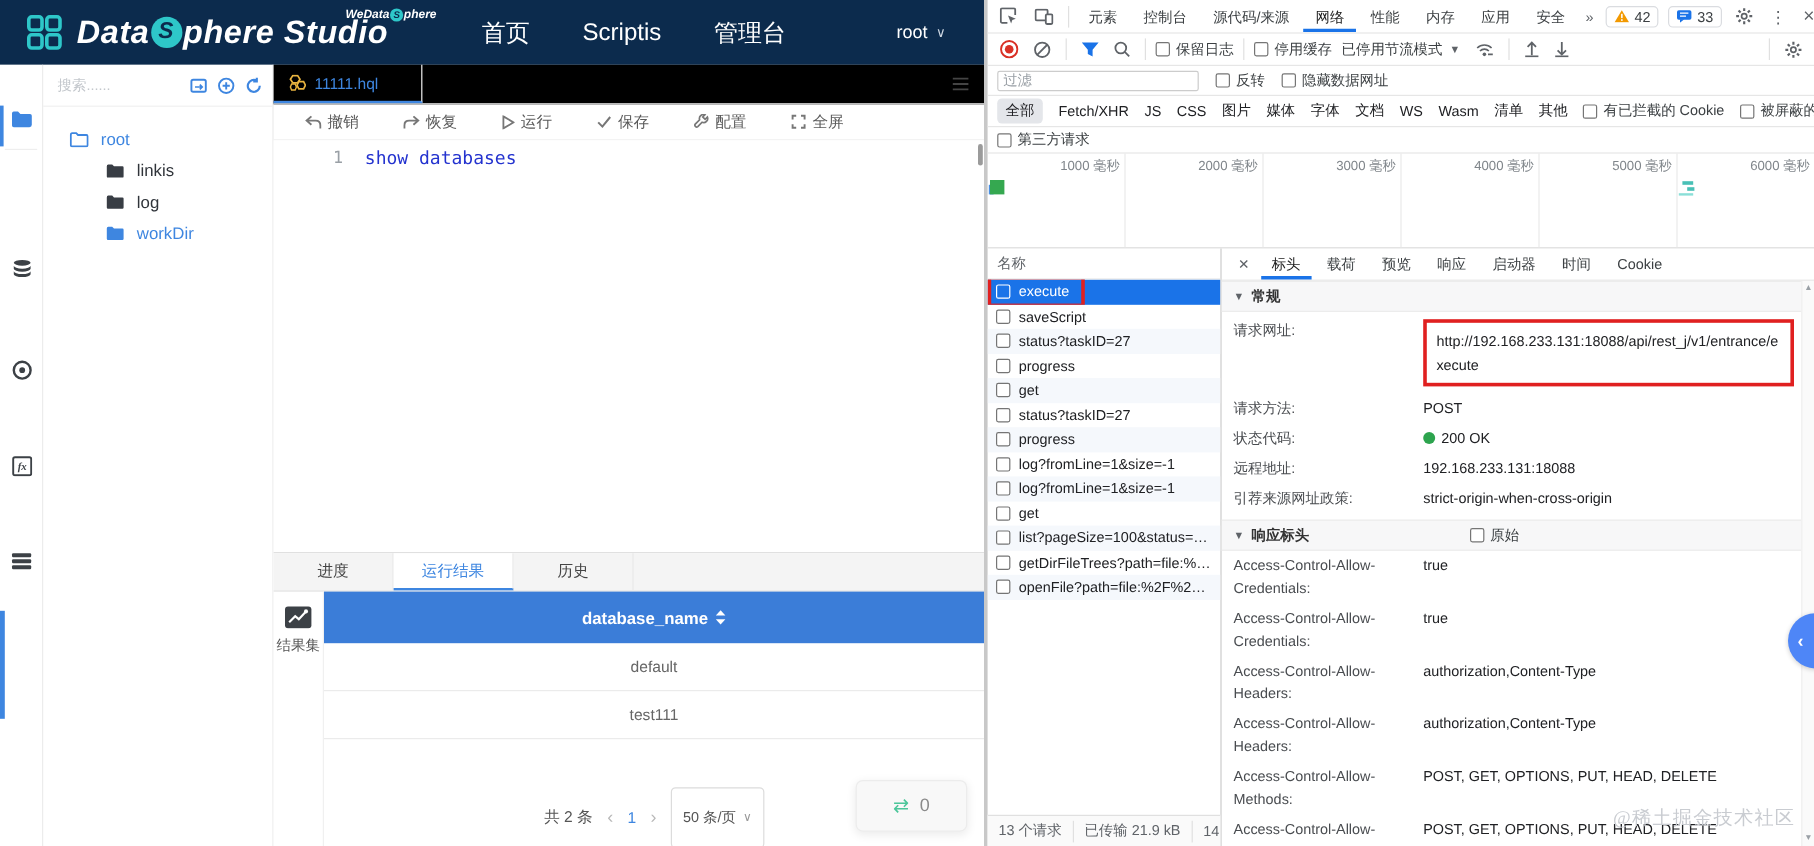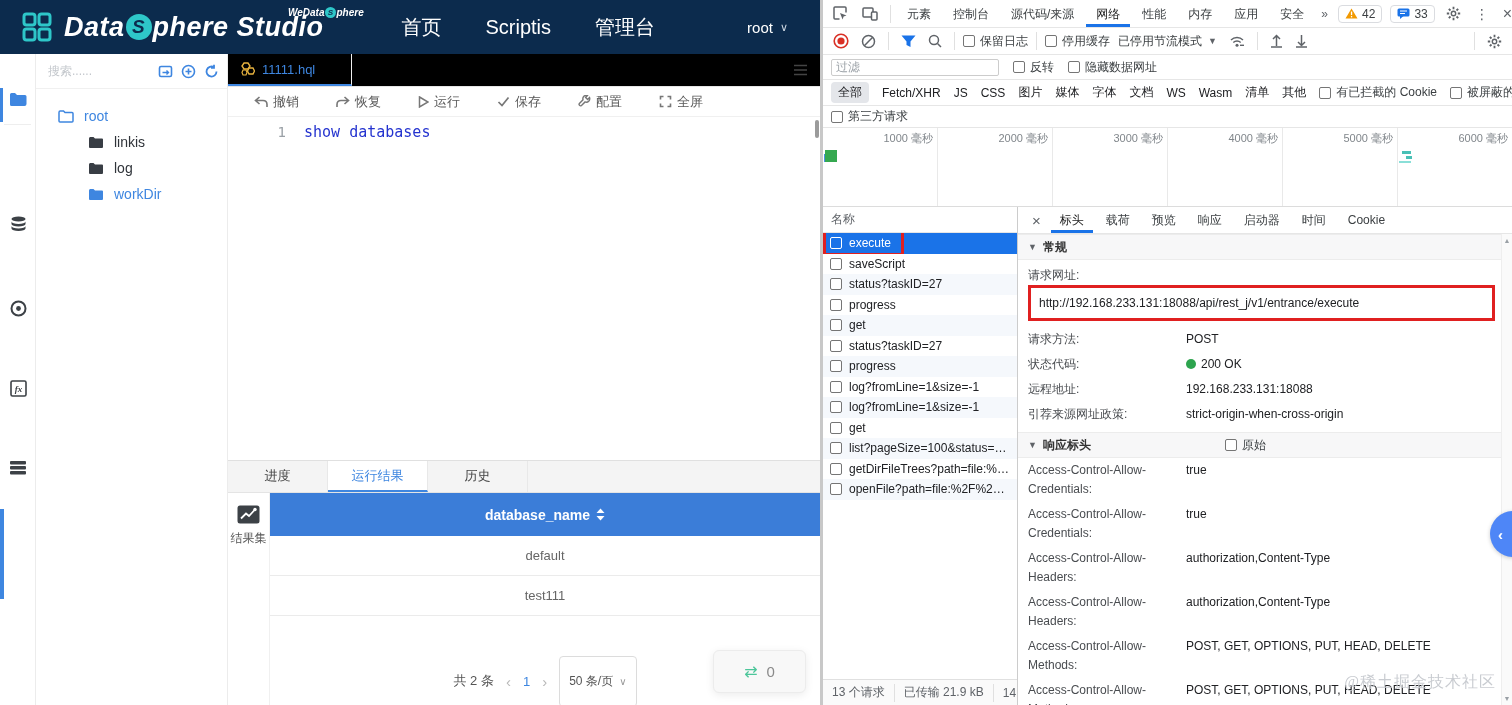--- a/index.html
+++ b/index.html
@@ -122,21 +122,21 @@
   .det-tab { padding:0 9px; line-height:25px; color:#3c4043; cursor:pointer; white-space:nowrap; }
   .det-tab.active { box-shadow:inset 0 -3px 0 #1a73e8; color:#1a1a1a; }
   .det-close { color:#5f6368; font-size:15px; padding:0 6px; cursor:pointer; }
   .det-body { flex:1; min-height:0; overflow:hidden; padding-right:11px; position:relative; }
   .sec-head { height:26px; background:#f7f7f8; border-top:1px solid #ececec; border-bottom:1px solid #ececec; display:flex; align-items:center; padding:0 10px; font-weight:bold; color:#333; gap:6px; }
   .sec-head .tri { font-size:9px; color:#5f6368; }
   .sec-head .raw-ck { font-weight:normal; margin-left:128px; }
   .kv { display:flex; padding:3px 0 3px 10px; line-height:19px; }
   .kv .k { width:158px; flex:none; color:#494c50; word-break:break-word; padding-right:8px; }
   .kv .v { flex:1; color:#202124; word-break:break-all; min-width:0; }
-  .url-row { padding-top:6px; padding-bottom:6px;flex-direction:column; }
+  .url-row { padding-top:6px; padding-bottom:6px; }
   .url-box { border:3px solid #e02020; padding:5px 8px; margin-right:6px; line-height:20px; }
   .dot { display:inline-block; width:10px; height:10px; border-radius:50%; background:#2da44e; margin-right:5px; vertical-align:-1px; }
   .det-scroll { position:absolute; right:0; top:0; bottom:0; width:11px; background:#fafafa; border-left:1px solid #eee; display:flex; flex-direction:column; justify-content:space-between; align-items:center; padding:3px 0; color:#9aa0a6; font-size:7px; }
   .side-fab { position:absolute; right:-24px; top:511px; width:46px; height:46px; border-radius:50%; background:#4e86f7; color:#fff; display:flex; align-items:center; padding-left:8px; font-size:15px; font-weight:bold; z-index:20; cursor:pointer; box-shadow:0 1px 4px rgba(0,0,0,.2); }
   .watermark { position:absolute; right:16px; bottom:12px; color:#c9ccd1; font-size:16px; z-index:15; letter-spacing:1px;font-family:Liberation Serif, serif; }
 </style>
 </head>
 <body>
 
 <div id="root">

